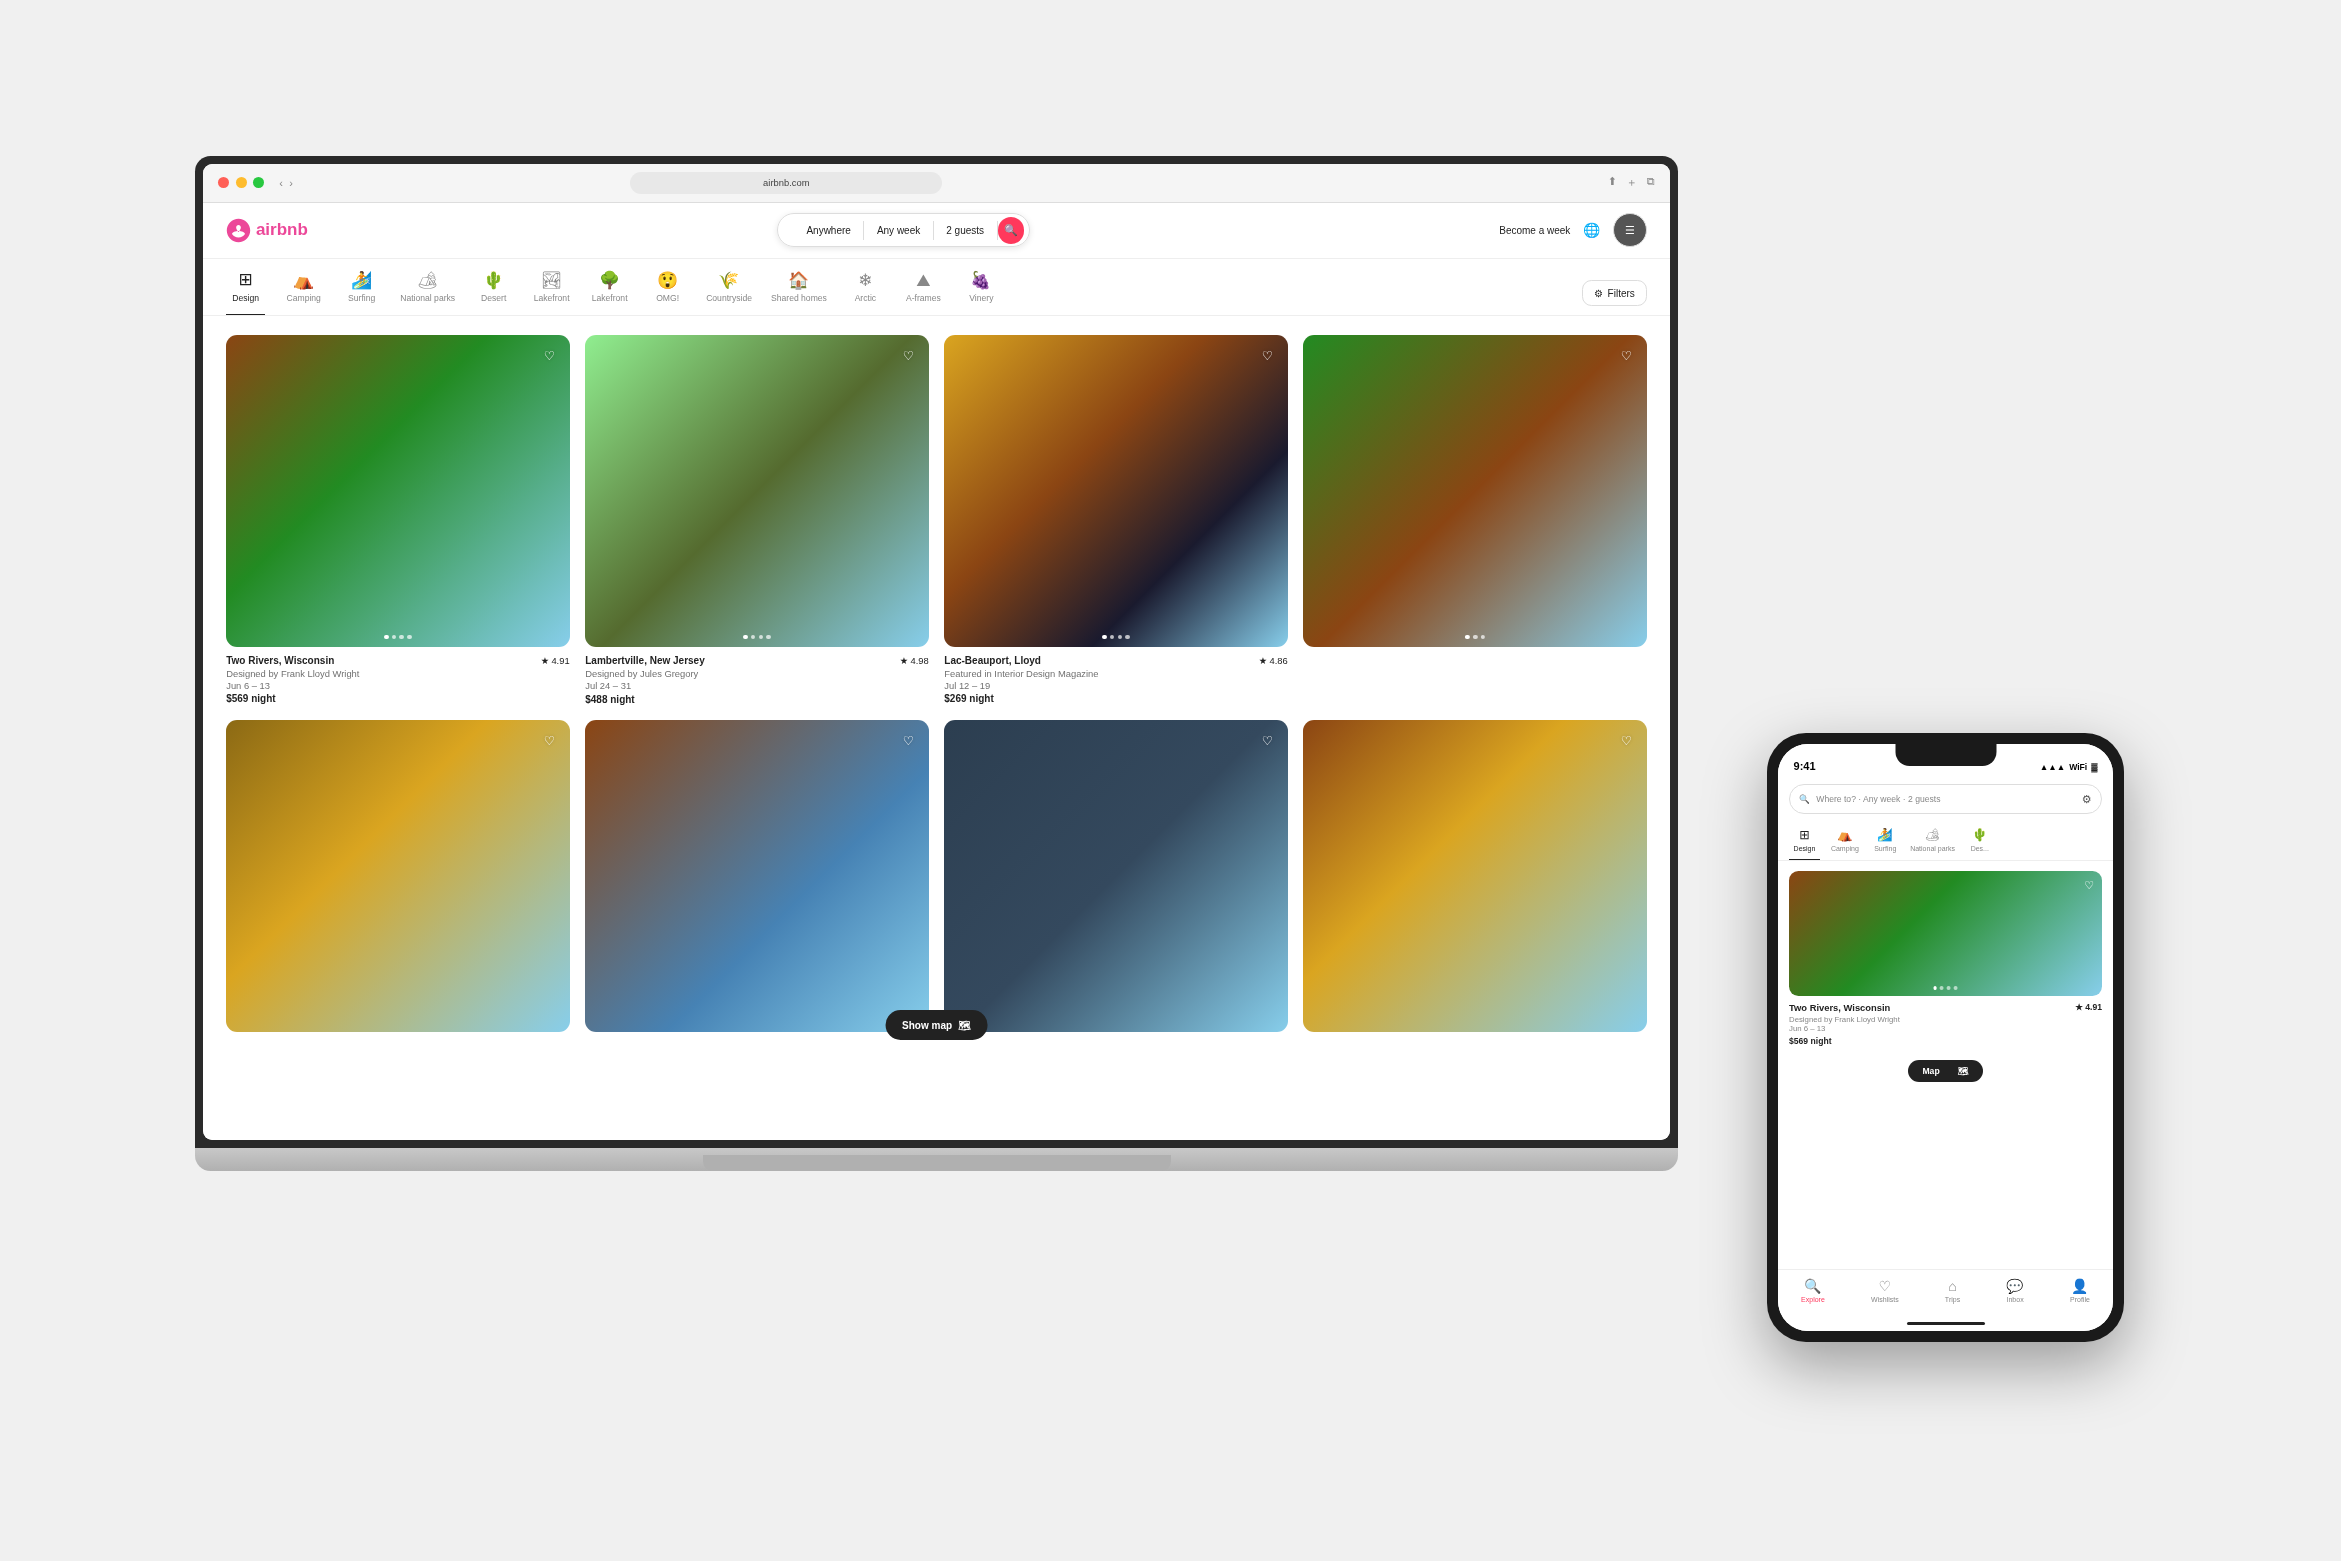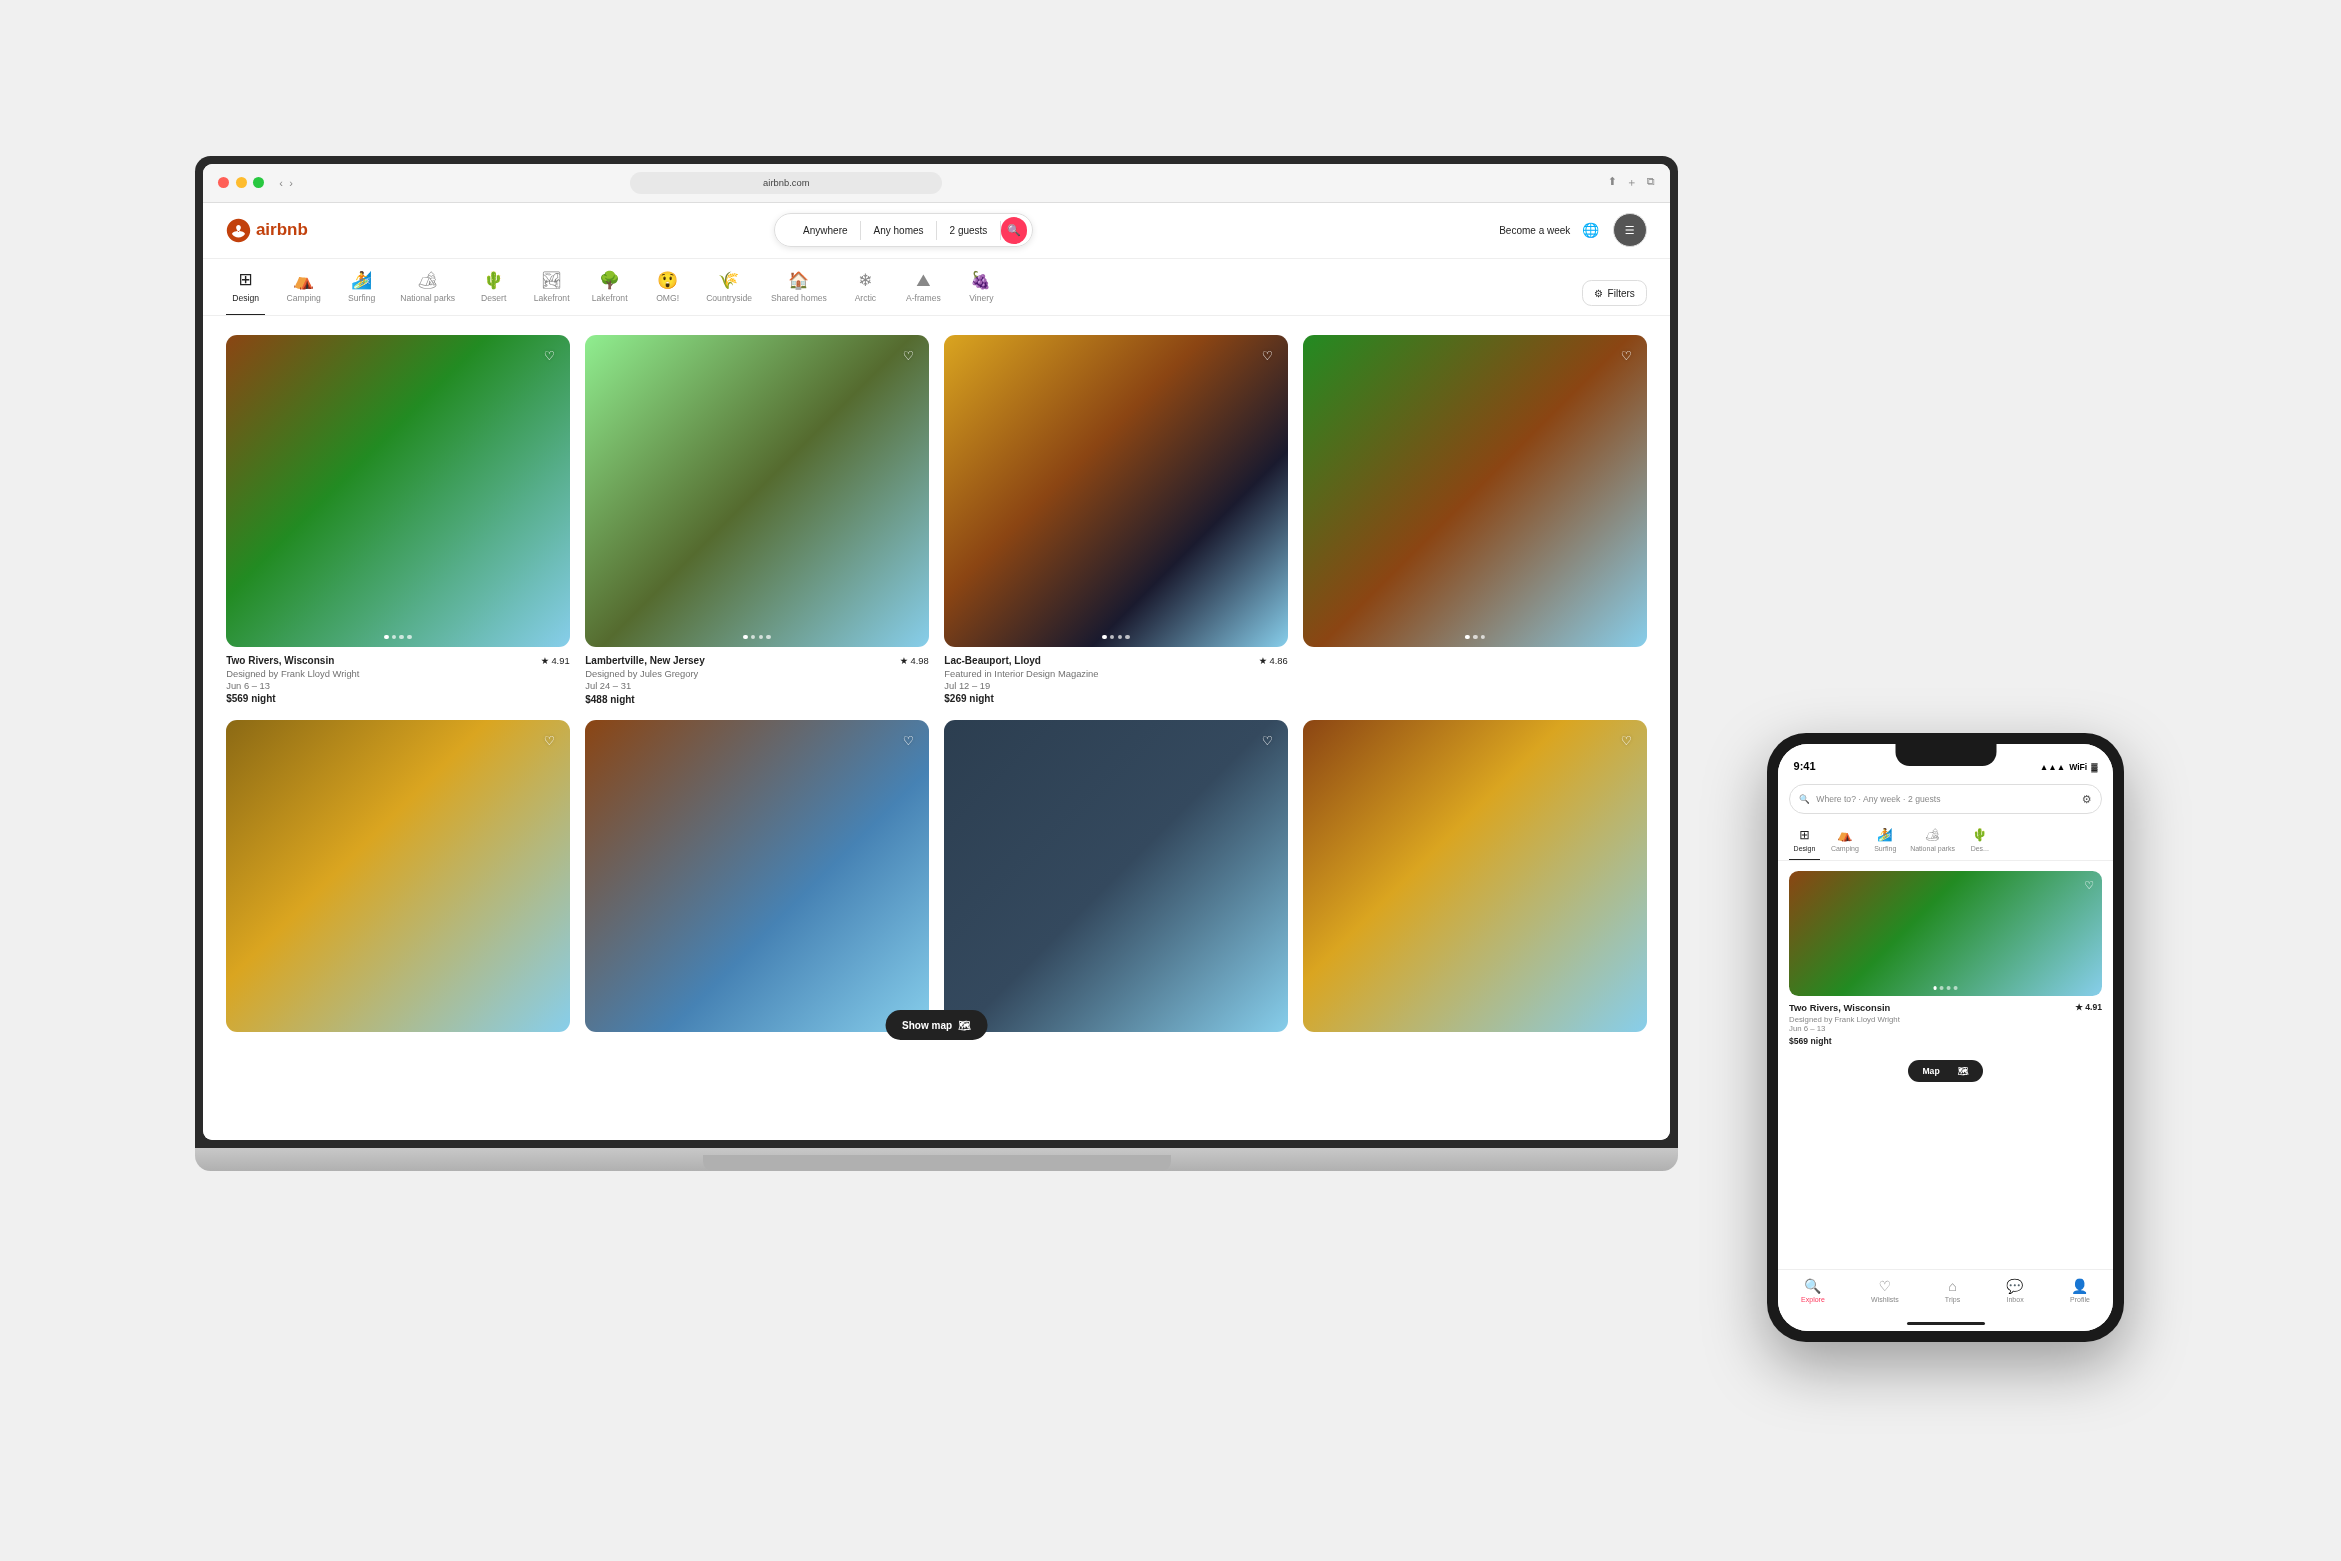--- a/index.html
+++ b/index.html
@@ -141,21 +141,21 @@
       display: flex;
       align-items: center;
       padding: 0 23.4px;
       gap: 15.6px;
     }
 
     .airbnb-logo {
       display: flex;
       align-items: center;
       gap: 4.7px;
-      color: #c2410c;
+      color: #ec4899;
       font-weight: 700;
       font-size: 17px;
     }
 
     .airbnb-logo svg {
       width: 25px;
       height: 25px;
     }
 
     .search-bar {
@@ -716,21 +716,21 @@
           <div class="airbnb-header">
             <div class="airbnb-logo">
               <svg viewBox="0 0 32 32" fill="currentColor">
                 <path d="M16 1C7.8 1 1 7.8 1 16s6.8 15 15 15 15-6.8 15-15S24.2 1 16 1zm0 8c1.7 0 3 1.4 3 3.1 0 2.5-3 5.9-3 5.9s-3-3.4-3-5.9C13 10.4 14.3 9 16 9zm0 16c-3.5 0-6.5-1.8-8.3-4.4.4-2.5 4.3-3.9 8.3-3.9s7.9 1.4 8.3 3.9C22.5 23.2 19.5 25 16 25z"></path>
               </svg>
               <span>airbnb</span>
             </div>
 
             <div class="search-bar">
               <div class="search-segment">Anywhere</div>
-              <div class="search-segment">Any homes</div>
+              <div class="search-segment">Any week</div>
               <div class="search-segment">2 guests</div>
               <div class="search-btn">🔍</div>
             </div>
 
             <div class="header-actions">
               <span class="become-host">Become a week</span>
               <span class="globe-icon">🌐</span>
               <div class="user-menu">
                 <span style="color:white;font-size:11px;">☰</span>
               </div>

